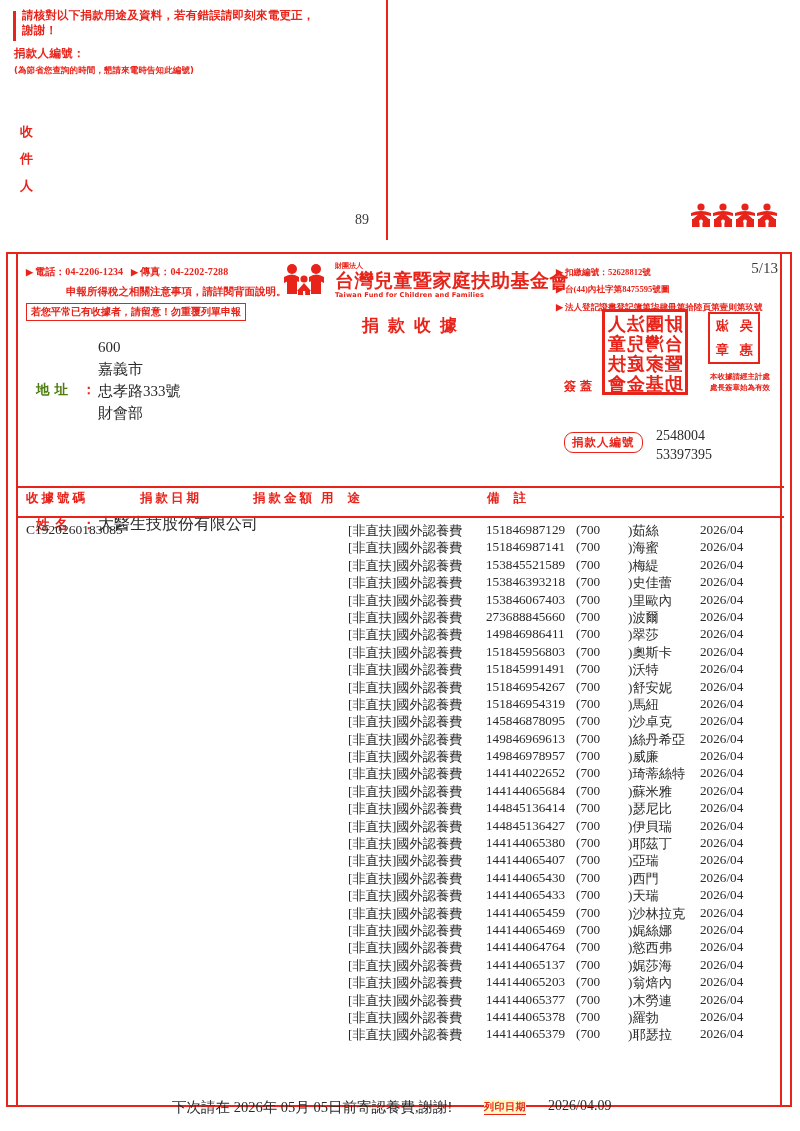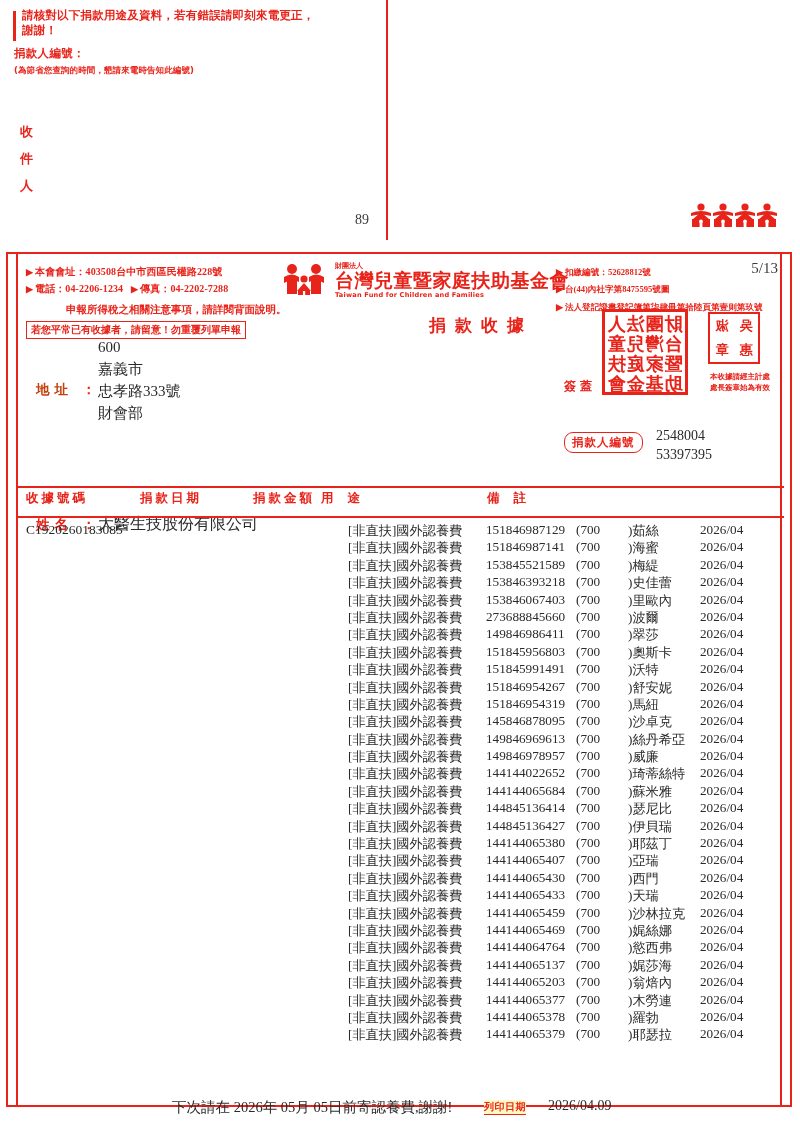--- a/index.html
+++ b/index.html
@@ -151,21 +151,21 @@
   .addr {
     position: absolute;
     left: 18px; top: 82px;
     width: 330px;
   }
   .addr-label {
     position: absolute;
     left: 10px; top: 45px;
     font-size: 13.5px;
     font-weight: bold;
-    color: #c2410c;
+    color: #4d7c0f;
     letter-spacing: 5px;
   }
   .addr-colon {
     position: absolute;
     left: 56px; top: 45px;
     font-size: 13.5px;
     font-weight: bold;
     color: #e8231a;
   }
   .addr-lines {
@@ -234,21 +234,21 @@
     letter-spacing: .2px;
     line-height: 9px;
     text-align: left;
   }
   .doc-title {
     margin-top: 14px;
     font-size: 17px;
     font-weight: bold;
     color: #e8231a;
     letter-spacing: 9px;
-    text-align: right;
+    text-align: center;
     padding-left: 12px;
   }
 
   
   .reg {
     position: absolute;
     left: 548px; top: 12px;
     width: 230px;
   }
   .reg .row {
@@ -502,23 +502,20 @@
   </div>
 
   <div class="receipt">
     <div class="receipt-inner-line"></div>
     <div class="receipt-inner-line right"></div>
 
     <div class="hdr">
 
       <div class="hdr-left">
         <div class="row">
-          <span class="arrow">▶</span><span>本會會址：</span><span>403508台中市西區民權路228號</span>
-        </div>
-        <div class="row">
           <span class="arrow">▶</span><span>電話：</span><span>04-2206-1234</span>
           &nbsp;&nbsp;<span class="arrow">▶</span><span>傳真：</span><span>04-2202-7288</span>
         </div>
         <div class="note">申報所得稅之相關注意事項，請詳閱背面說明。</div>
         <div class="boxed">若您平常已有收據者，請留意！勿重覆列單申報</div>
       </div>
 
       <div class="addr">
         <div class="addr-label">地址</div>
         <div class="addr-colon">：</div>

